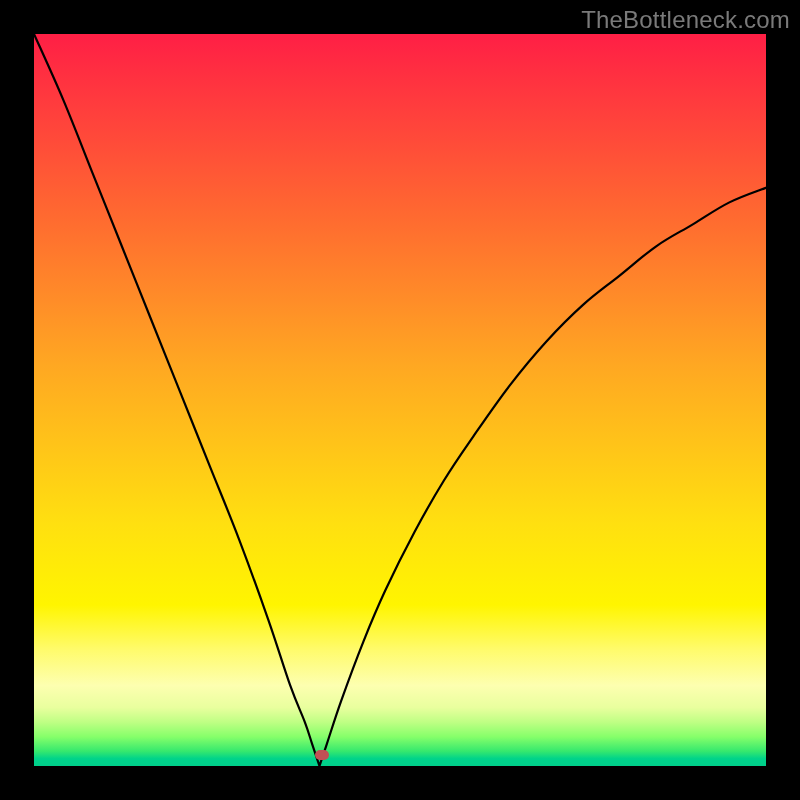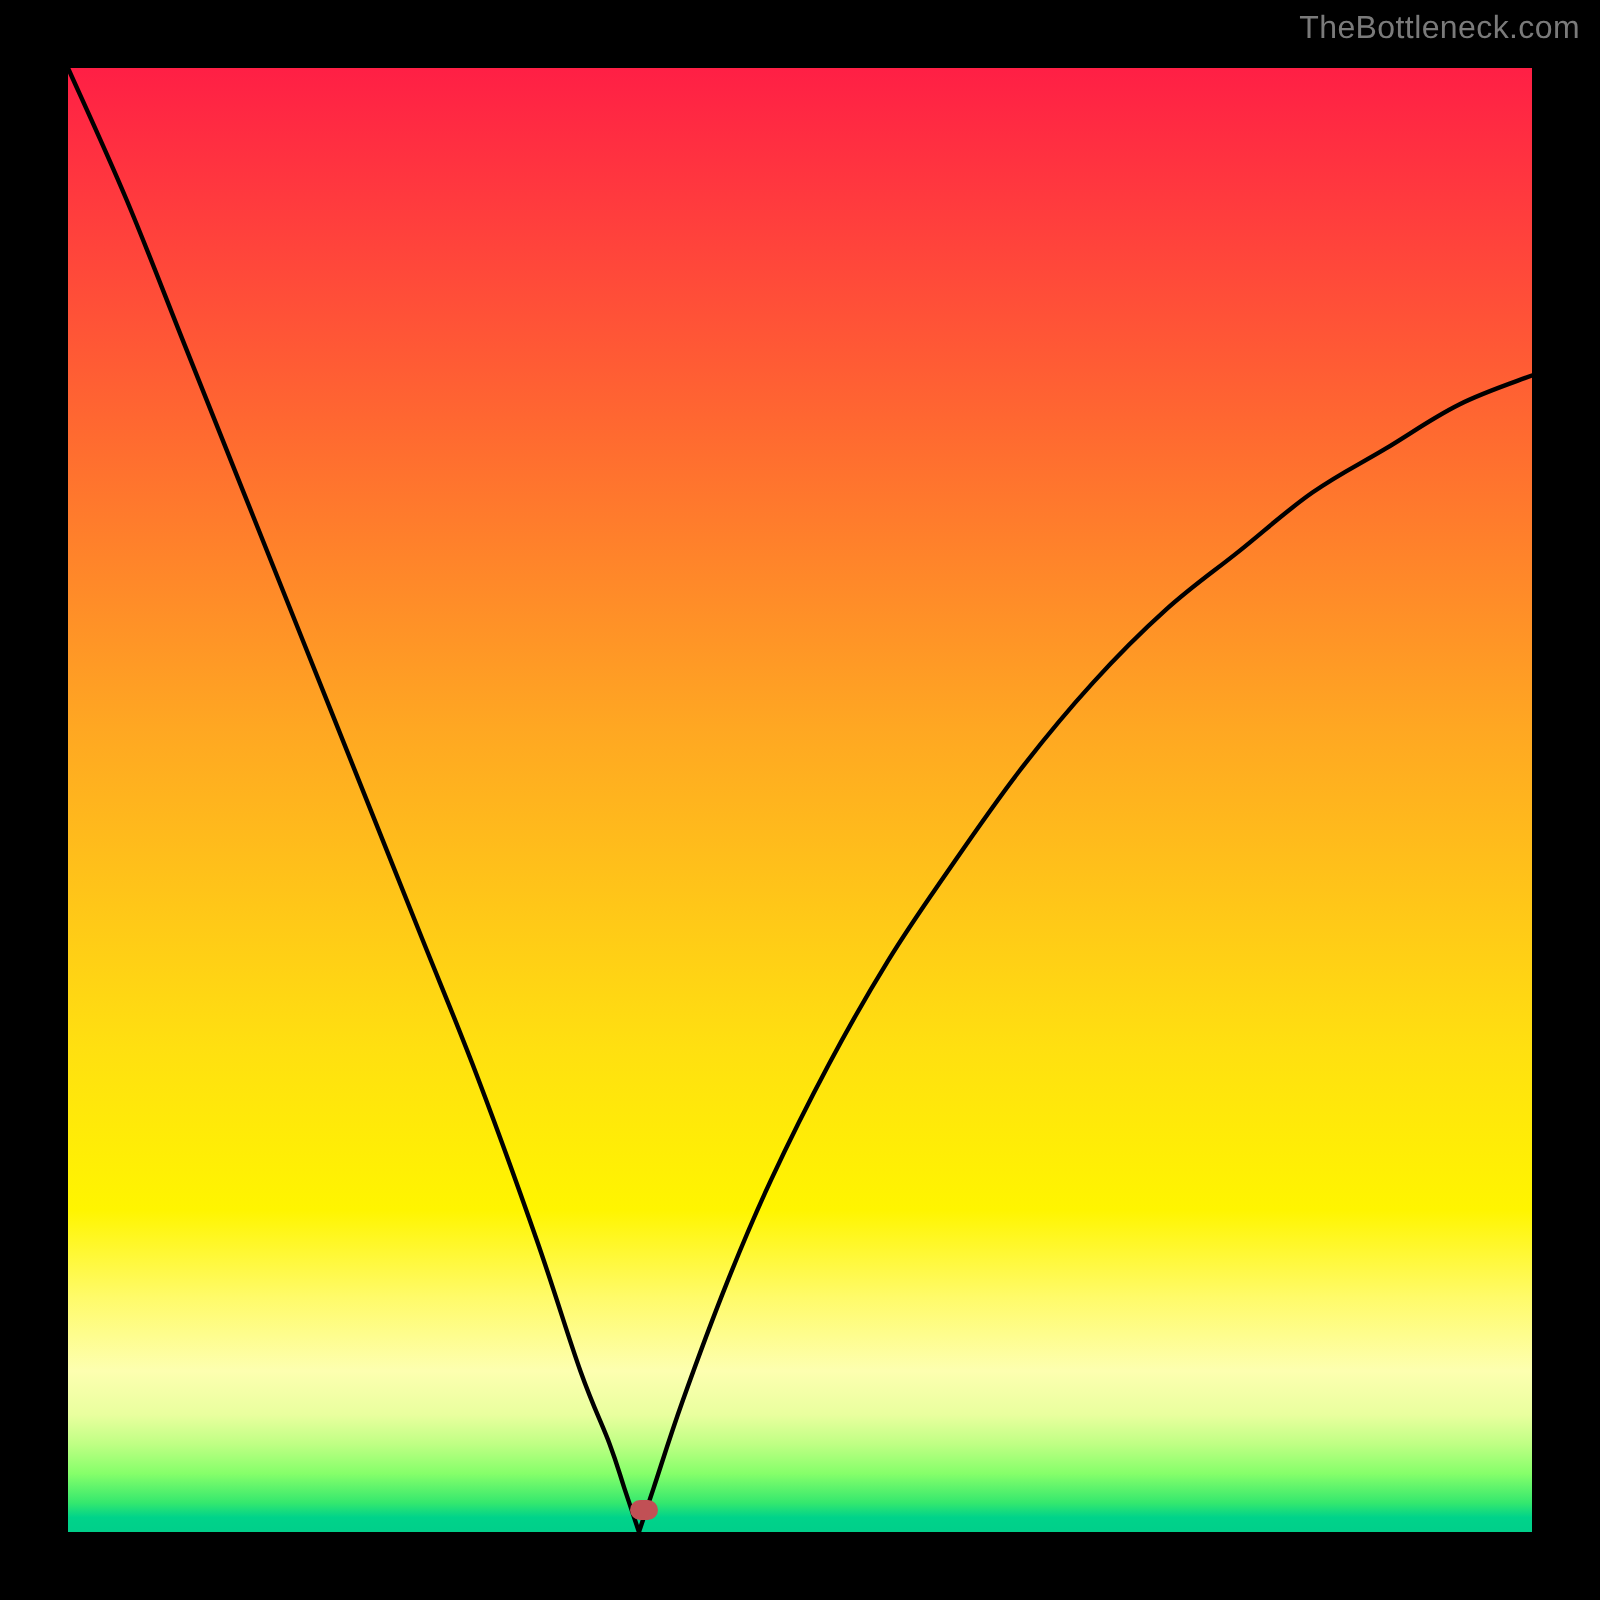--- a/index.html
+++ b/index.html
@@ -33,21 +33,21 @@
       #35e86e 98%,
       #00d38a 99%,
       #00cf8a 100%
     );
   }
   .watermark {
     position: absolute;
     top: 6px;
     right: 10px;
     color: #7a7a7a;
-    font-size: 16px;
+    font-size: 24px;
     font-weight: 500;
     letter-spacing: 0.2px;
   }
   svg.curve {
     position: absolute;
     left: 0;
     top: 0;
     width: 732px;
     height: 732px;
   }

